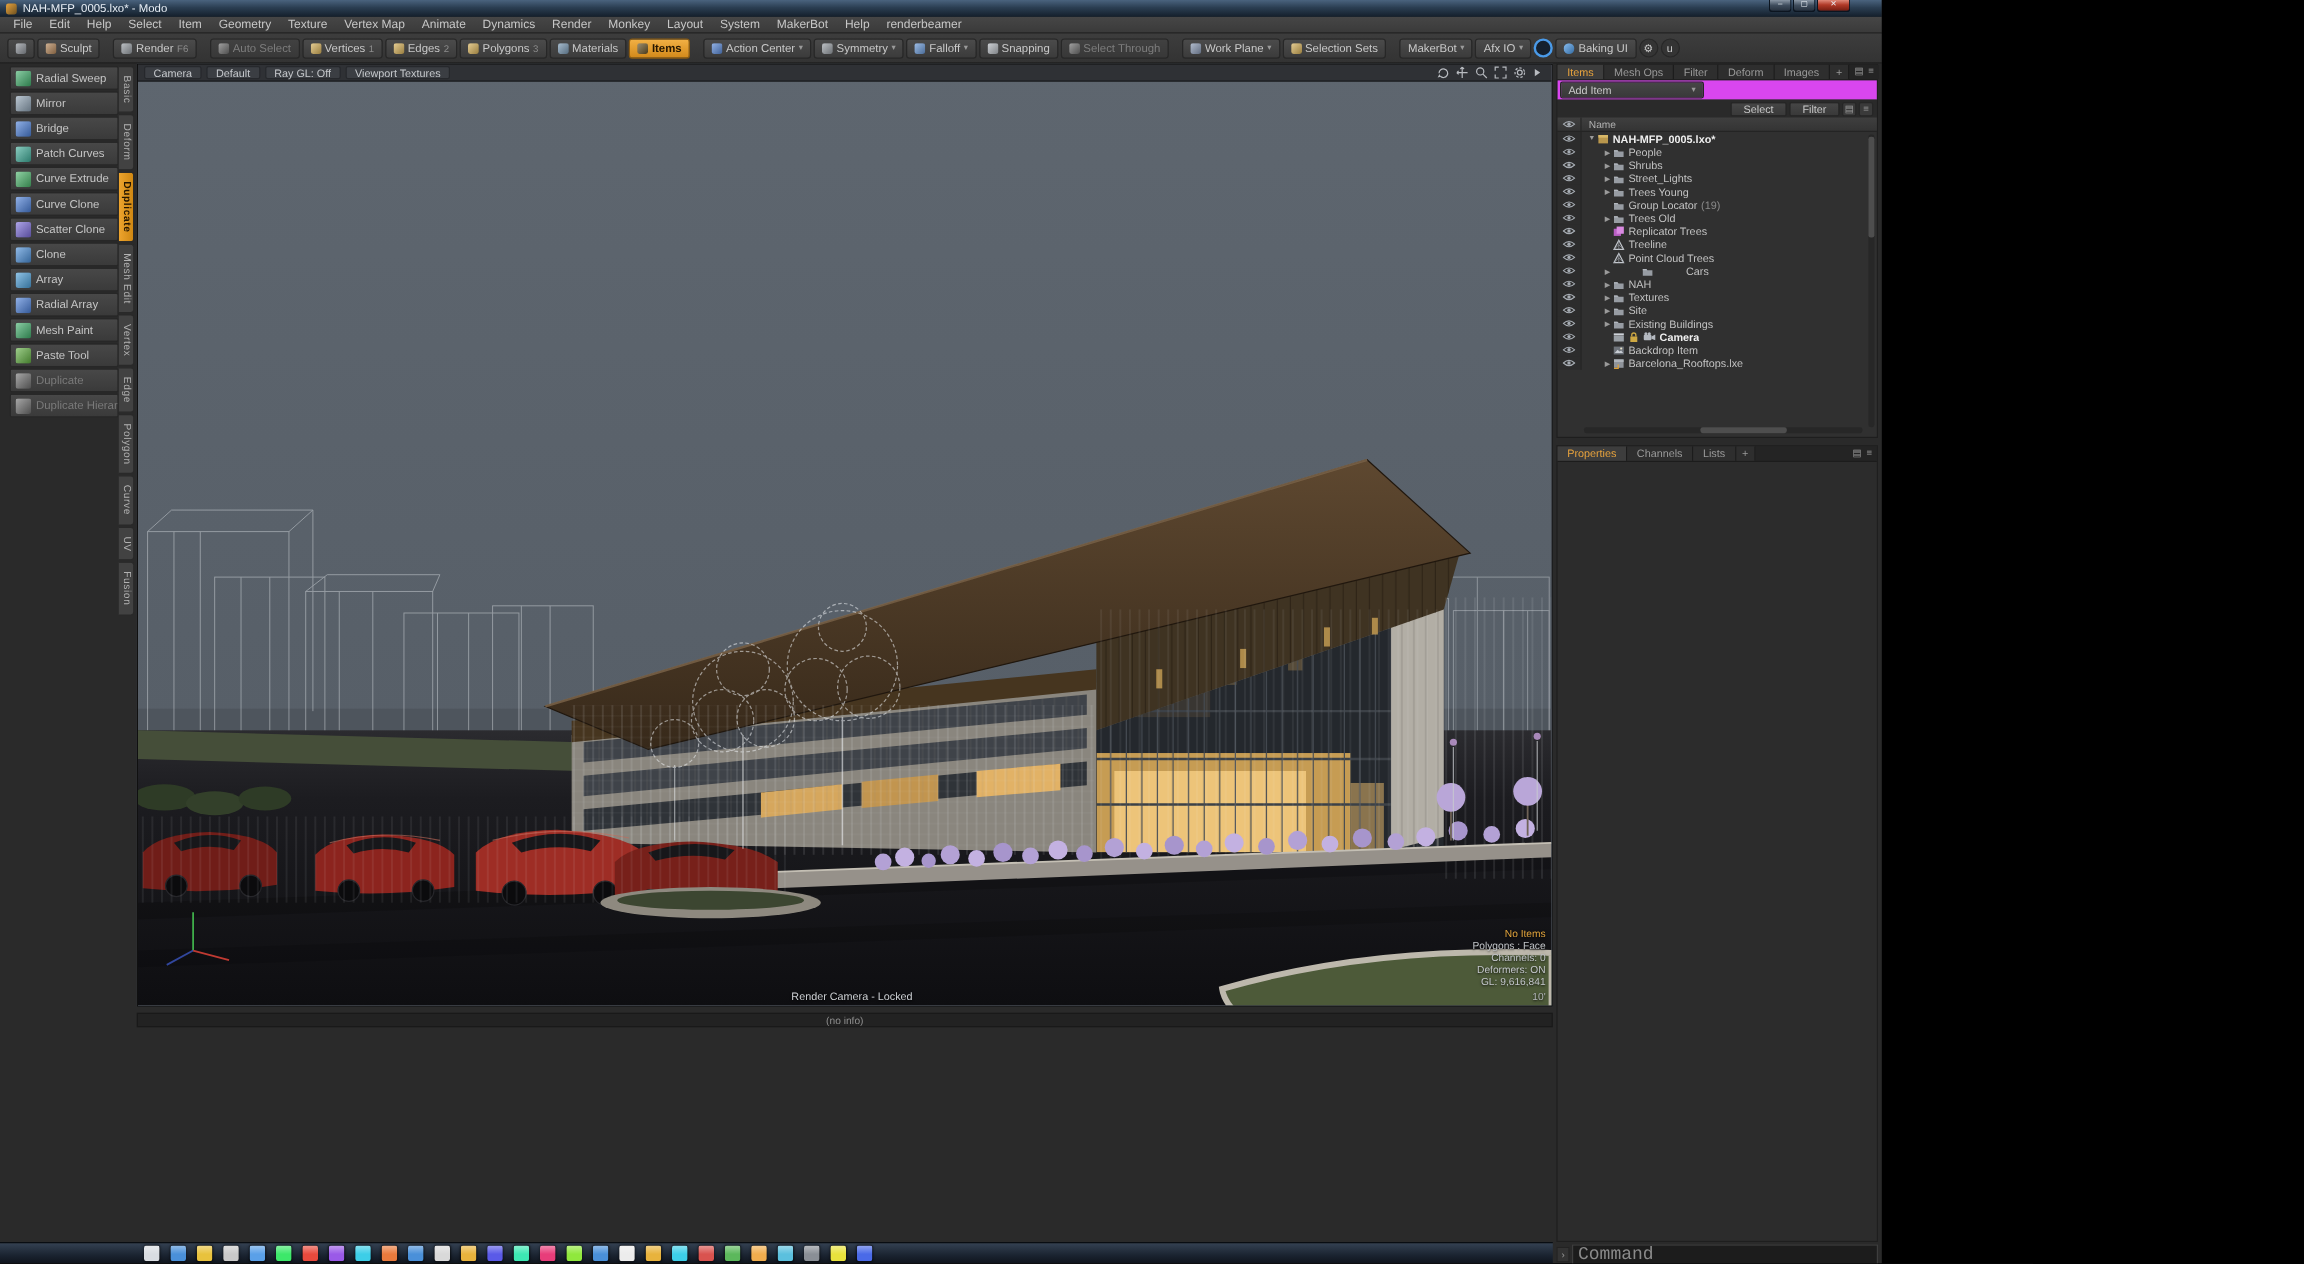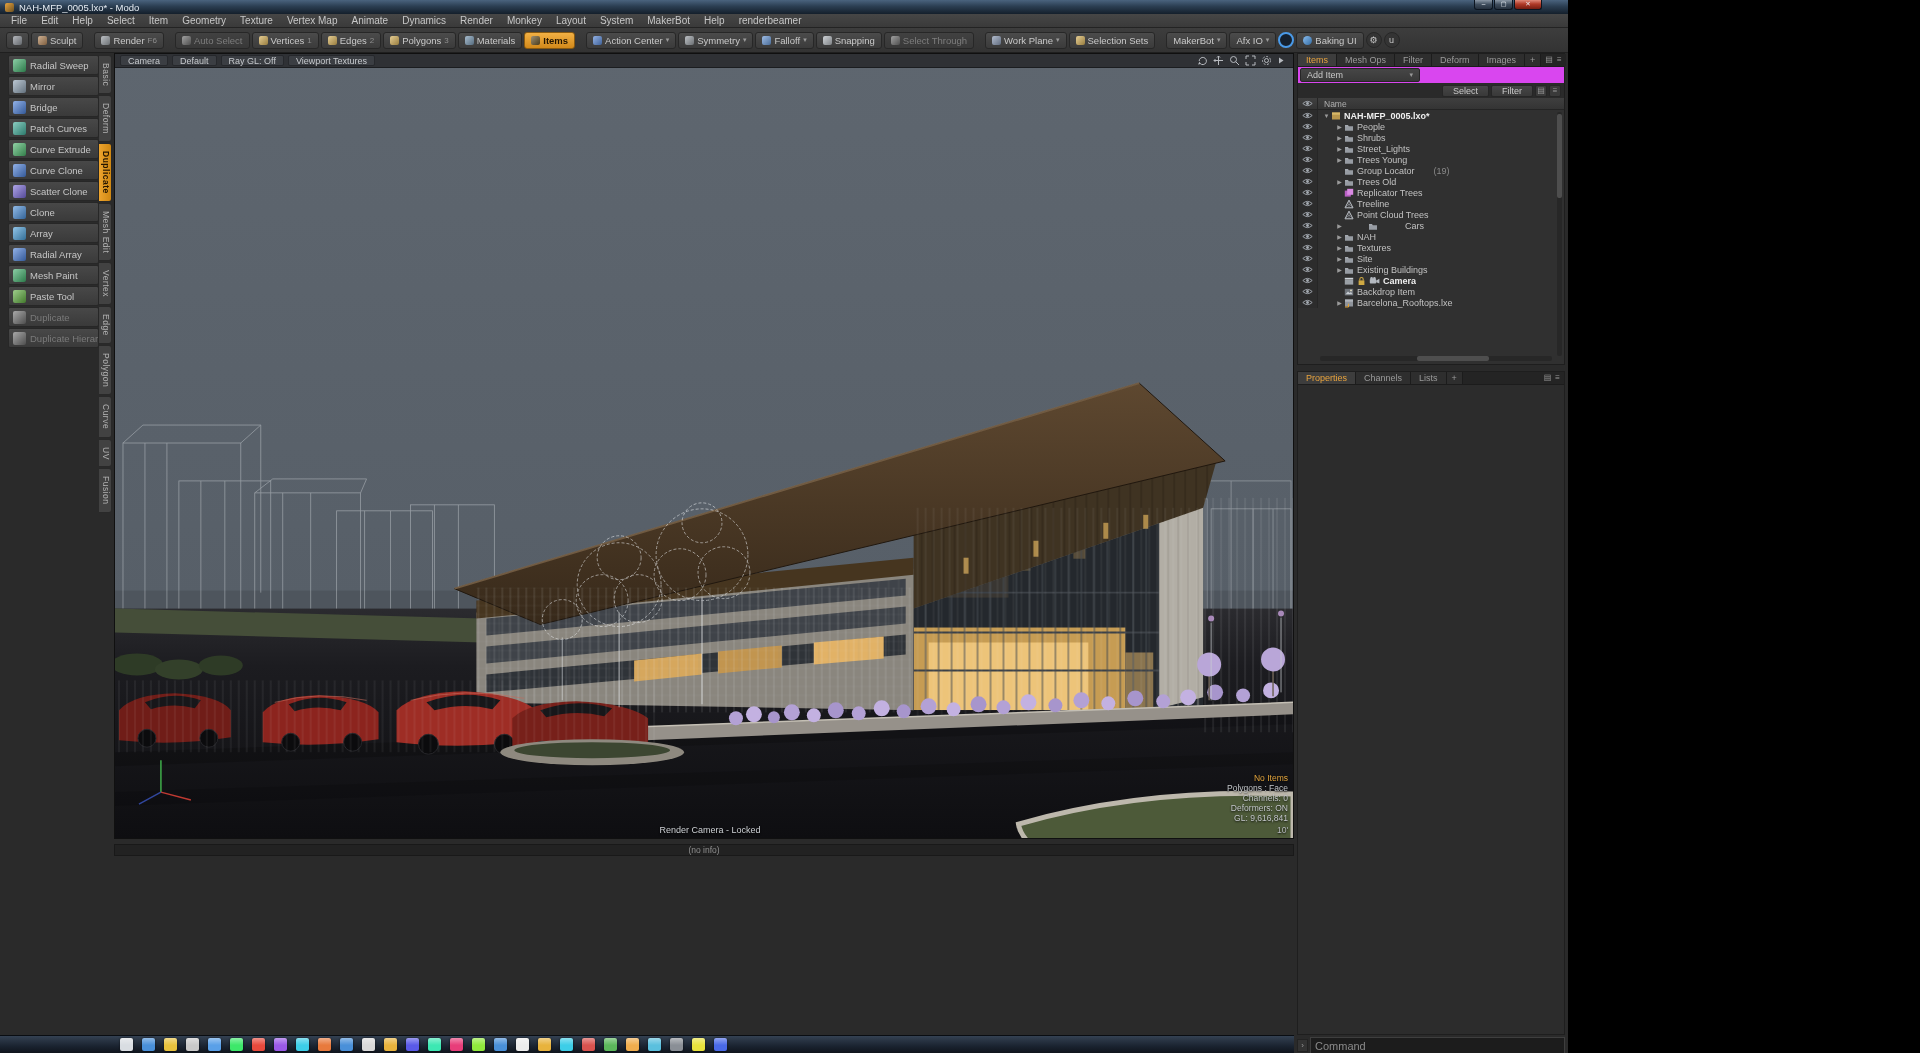--- a/index.html
+++ b/index.html
@@ -83,31 +83,31 @@
   .nh-label { padding-left:6px; }
 
   .tree { position:relative; }
   .trow { display:flex; height:11px; align-items:center; font-size:9px; color:#c2c2c2; }
   .trow.bold { color:#efefef; font-weight:bold; }
   .tgutter { width:20px; align-self:stretch; display:flex; align-items:center; justify-content:center; border-right:1px solid #262626; background:#2c2c2c; flex:none; }
   .tcontent { display:flex; align-items:center; flex:1; min-width:0; }
   .texp { width:9px; font-size:6px; color:#9a9a9a; text-align:center; flex:none; }
   .iicon { display:inline-flex; margin-right:3px; flex:none; }
   .tlab { white-space:nowrap; overflow:hidden; text-overflow:ellipsis; }
-  .tsuf { color:#8a8a8a; margin-left:19px; }
+  .tsuf { color:#8a8a8a; margin-left:3px; }
   .eye { display:inline-flex; }
 
   .vscroll { position:absolute; right:2px; top:58px; width:5px; height:244px; background:#272727; border-radius:2px; }
   .vscroll-thumb { position:absolute; top:2px; left:0; width:5px; height:84px; background:#4e4e4e; border-radius:2px; }
   .hscroll { position:absolute; left:22px; right:12px; bottom:3px; height:5px; background:#272727; border-radius:2px; }
   .hscroll-thumb { position:absolute; left:42%; width:72px; height:5px; background:#4e4e4e; border-radius:2px; }
 
   .command-bar { position:absolute; left:1297px; top:985px; width:268px; height:15px; display:flex; gap:2px; align-items:center; }
   .cmd-toggle { width:11px; height:13px; background:#333; border:1px solid #222; color:#999; font-size:8px; display:flex; align-items:center; justify-content:center; }
-  .cmd-input { flex:1; height:18px; background:#1c1c1c; border:1px solid #3e3e3e; color:#c9c9c9; font-size:11px; padding:0 4px; font-family:Liberation Sans, sans-serif; outline:none; }
+  .cmd-input { flex:1; height:18px; background:#1c1c1c; border:1px solid #3e3e3e; color:#c9c9c9; font-size:15px; padding:0 4px; font-family:Liberation Mono, monospace; outline:none; }
   .cmd-input::placeholder { color:#8a8a8a; }
 
   
   .taskbar { position:absolute; left:0; top:1035px; width:1294px; height:18px; background:linear-gradient(#344152,#1a2330 60%,#0f141c); border-top:1px solid #090d12; display:flex; align-items:center; gap:9px; padding-left:120px; z-index:20; }
   .tb-app { width:13px; height:13px; border-radius:2px; flex:none; background-image:linear-gradient(rgba(255,255,255,.4),rgba(255,255,255,0) 55%); box-shadow:0 0 2px rgba(0,0,0,.7); }
 </style>
 </head>
 <body>
 
 <div class="stage">

